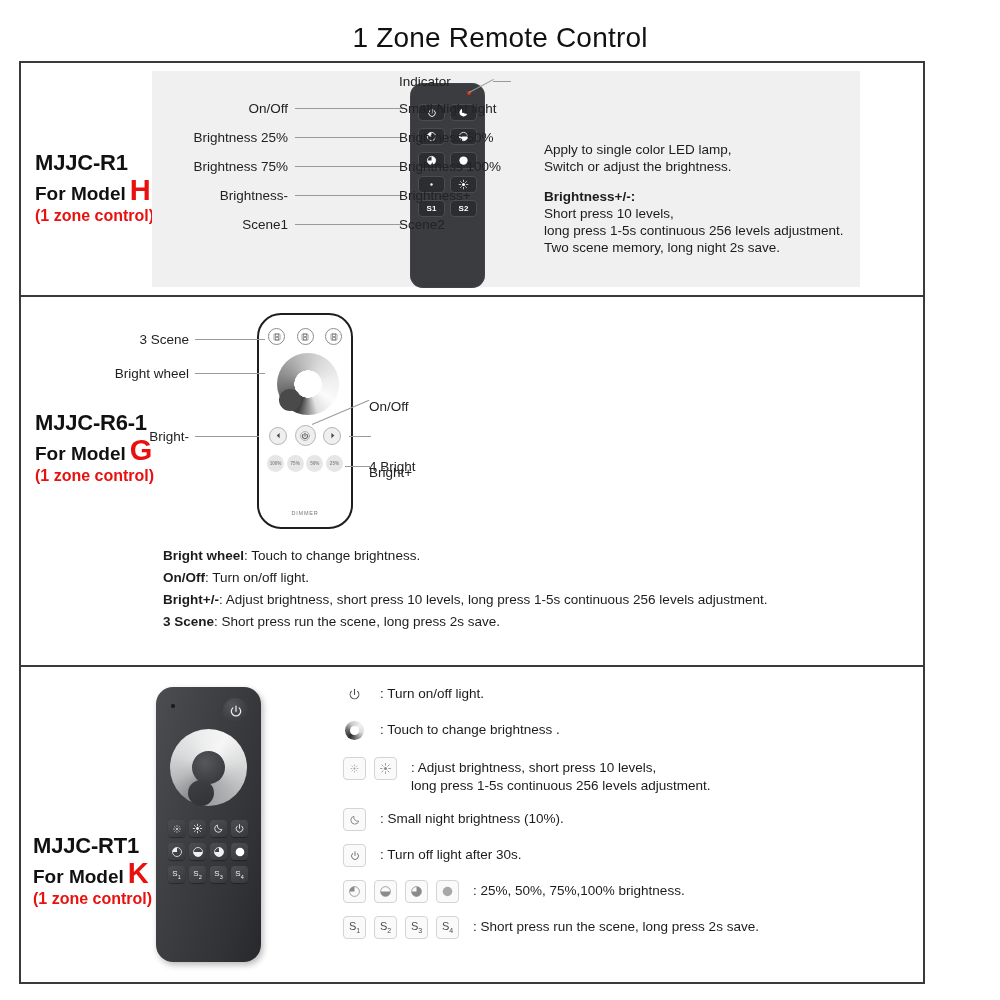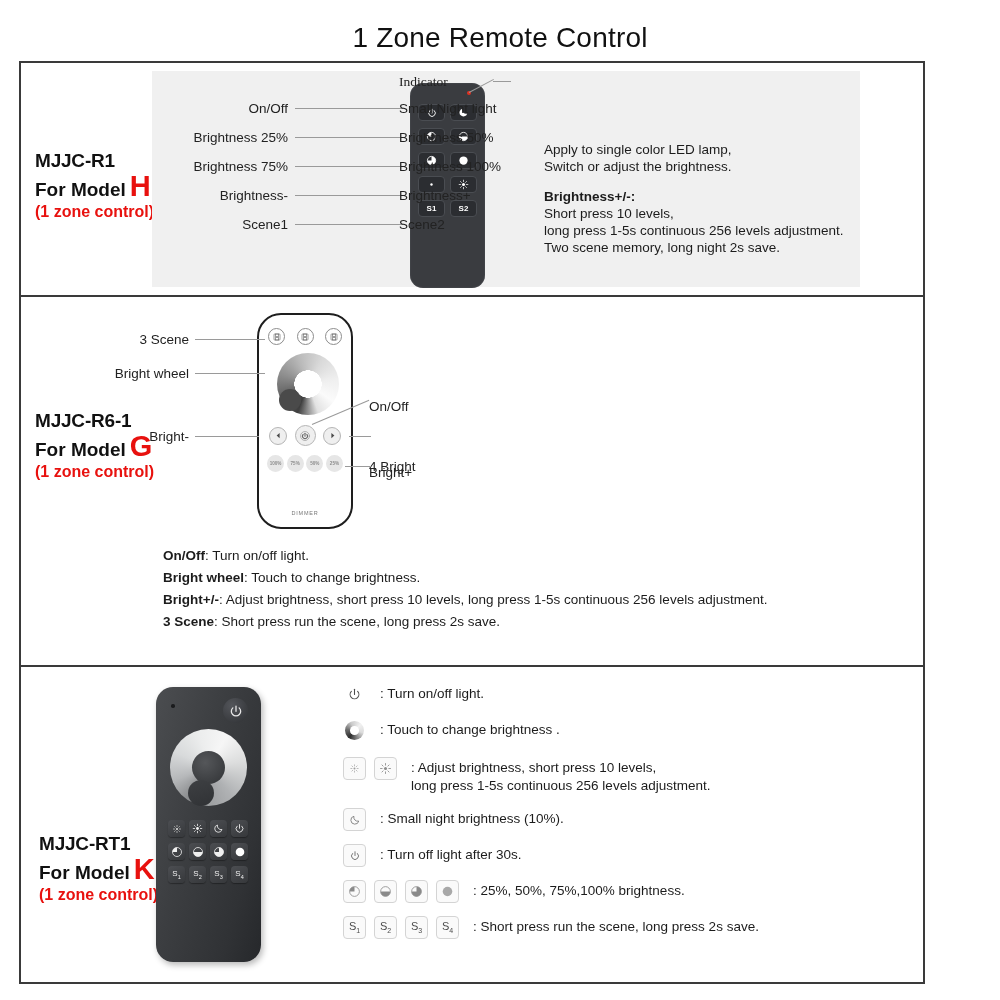--- a/index.html
+++ b/index.html
@@ -48,21 +48,21 @@
     width: 100%;
     box-sizing: border-box;
   }
 
   
   .model-block {
     position: absolute;
     font-weight: bold;
   }
   .model-code {
-    font-size: 19px;
+    font-size: 22px;
     font-weight: bold;
     color: #111;
     letter-spacing: -0.2px;
     white-space: nowrap;
   }
   .model-for {
     font-size: 19px;
     font-weight: bold;
     color: #111;
     margin-top: 3px;
@@ -522,21 +522,21 @@
 
       <div class="lbl lbl-r" style="left:8px; top:88px; width:128px;">Brightness 75%</div>
       <div class="leader" style="left:143px; top:95px; width:108px;"></div>
 
       <div class="lbl lbl-r" style="left:16px; top:117px; width:120px;">Brightness-</div>
       <div class="leader" style="left:143px; top:124px; width:108px;"></div>
 
       <div class="lbl lbl-r" style="left:36px; top:146px; width:100px;">Scene1</div>
       <div class="leader" style="left:143px; top:153px; width:108px;"></div>
 
-      <div class="lbl" style="left:247px; top:3px;font-family:Liberation Serif, serif;">Indicator</div>
+      <div class="lbl" style="left:247px; top:3px;">Indicator</div>
       <div class="leader-diag" style="left:317px; top:21px; width:28px; transform:rotate(-28deg);"></div>
       <div class="leader" style="left:341px; top:10px; width:18px;"></div>
 
       <div class="lbl" style="left:247px; top:30px;">Small Night light</div>
       <div class="leader" style="left:196px; top:37px; width:48px;"></div>
 
       <div class="lbl" style="left:247px; top:59px;">Brightness 50%</div>
       <div class="leader" style="left:196px; top:66px; width:48px;"></div>
 
       <div class="lbl" style="left:247px; top:88px;">Brightness 100%</div>
@@ -644,39 +644,39 @@
     <div class="leader" style="left:174px; top:139px; width:64px;"></div>
 
     <div class="lbl" style="left:348px; top:148px;margin-top:20px;">Bright+</div>
     <div class="leader" style="left:328px; top:139px; width:22px;"></div>
 
     <div class="lbl" style="left:348px; top:162px;">4 Bright</div>
     <div class="leader" style="left:324px; top:169px; width:26px;"></div>
 
     <div class="desc2">
       <div>
+        <b>Bright wheel</b><span>: Touch to change brightness.</span>
+      </div>
+      <div>
         <b>On/Off</b><span>: Turn on/off light.</span>
-      </div>
-      <div>
-        <b>Bright wheel</b><span>: Touch to change brightness.</span>
       </div>
       <div>
         <b>Bright+/-</b><span>: Adjust brightness, short press 10 levels, long press 1-5s continuous 256 levels adjustment.</span>
       </div>
       <div>
         <b>3 Scene</b><span>: Short press run the scene, long press 2s save.</span>
       </div>
     </div>
   </div>
 
   <div class="divider" style="top:602px;"></div>
 
   <div class="panel" id="panel3">
 
-    <div class="model-block" style="left:18px; top:166px;">
+    <div class="model-block" style="left:12px; top:166px;">
       <div class="model-code">MJJC-RT1</div>
       <div class="model-for">
         <span>For Model</span>
         <span class="model-letter">K</span>
       </div>
       <div class="model-zone">(1 zone control)</div>
     </div>
 
     <div class="rt1-body">
       <div class="rt1-led"></div>

